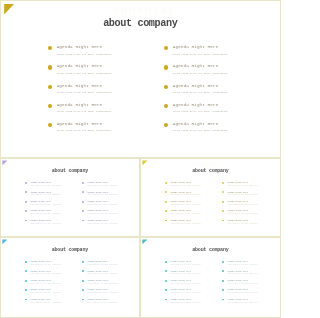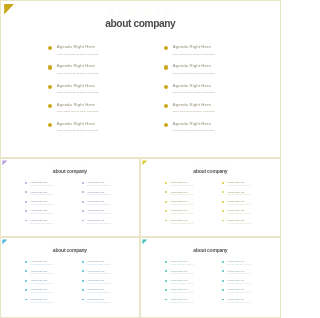--- a/index.html
+++ b/index.html
@@ -1,18 +1,18 @@
 <!DOCTYPE html>
 <html><head>
 <meta charset="utf-8">
 <style>
   html,body{margin:0;padding:0;background:#ffffff;}
   body{width:281px;height:318px;overflow:hidden;
        font-family:"Liberation Sans",sans-serif;}
-  .page{position:relative;width:281px;height:318px;background:#ffffff;overflow:hidden;}
+  .page{position:relative;width:281px;height:318px;background:#ffffff;overflow:hidden;font-family:Liberation Mono, monospace;}
 
   .slide{position:absolute;background:#ffffff;box-sizing:border-box;overflow:hidden;}
   .frame{position:absolute;left:0;top:0;width:100%;height:100%;
          box-sizing:border-box;border:1.4px solid #e9e5c7;pointer-events:none;}
 
   .flag{position:absolute;clip-path:polygon(0 0,100% 0,0 100%);}
 
   .ghost{position:absolute;left:0;right:0;text-align:center;
          font-weight:700;white-space:nowrap;}
   .title{position:absolute;left:0;right:0;text-align:center;

